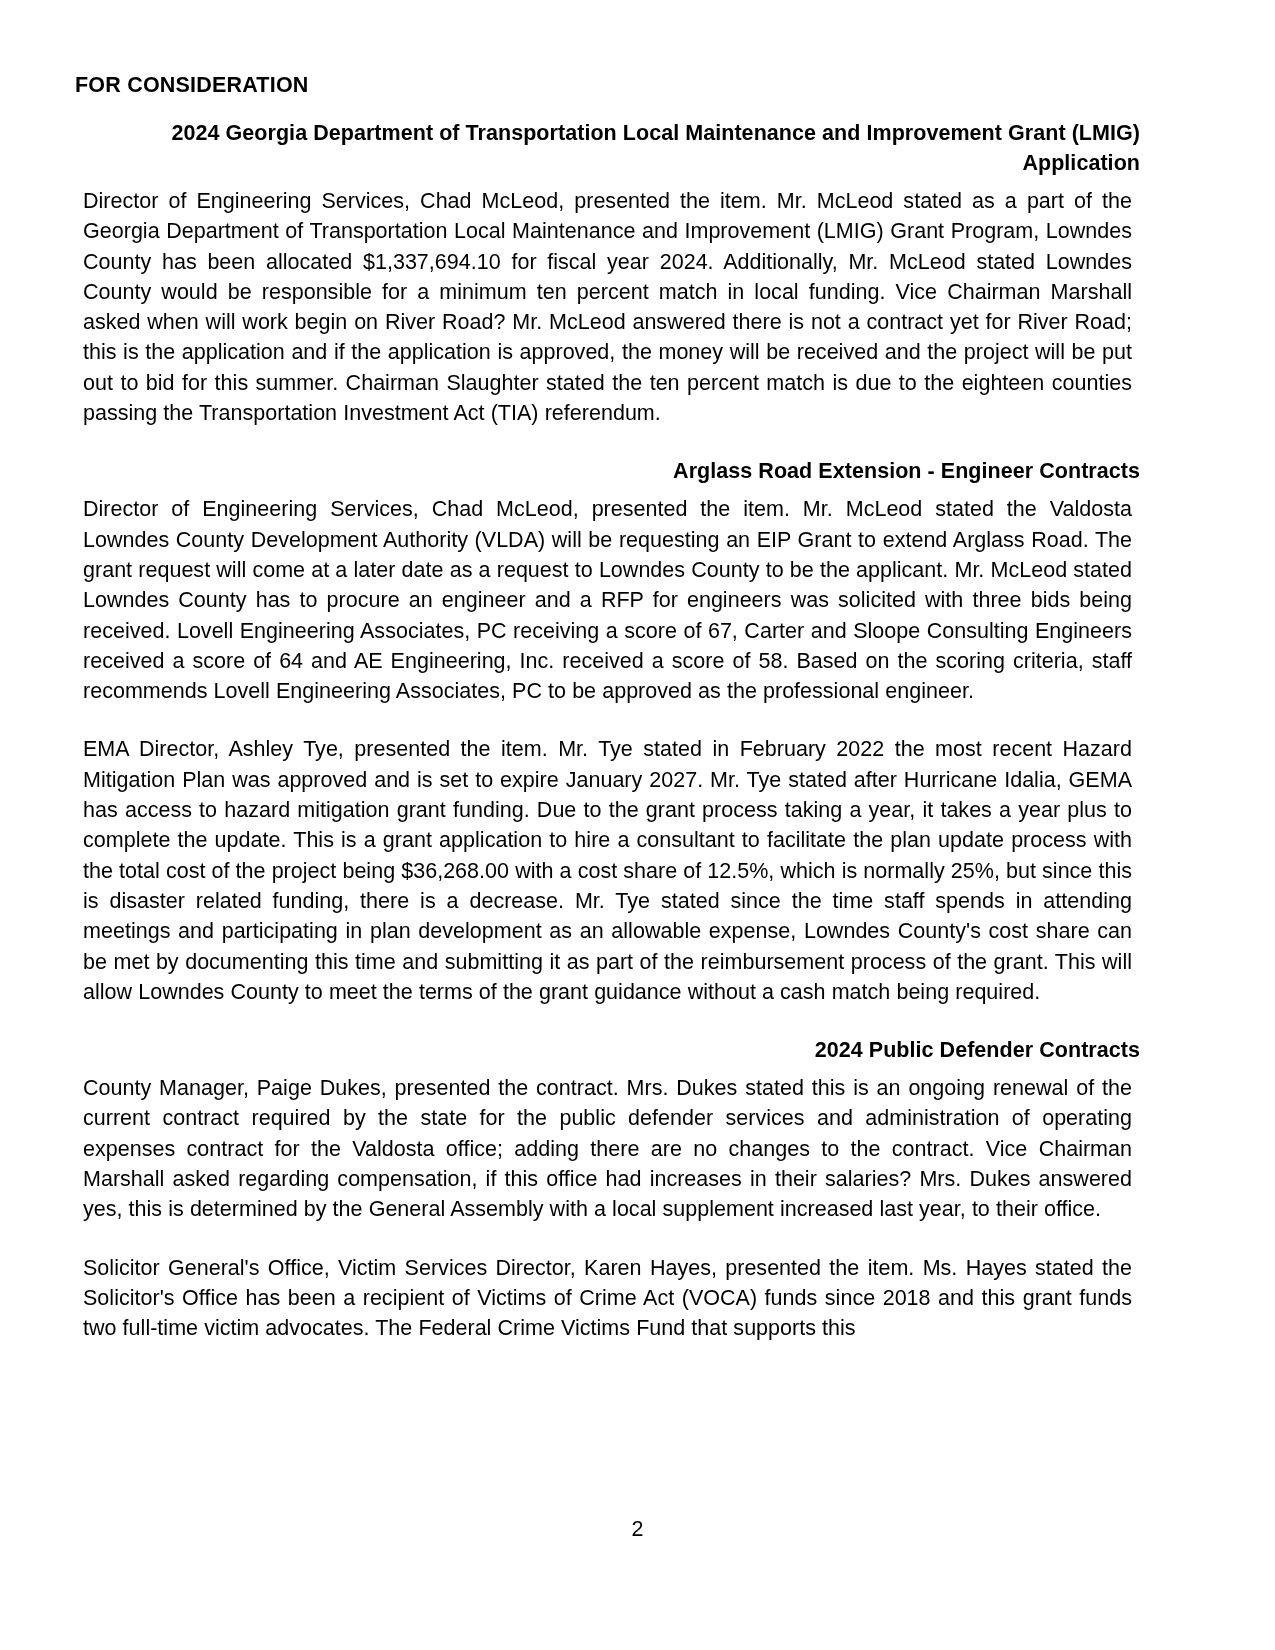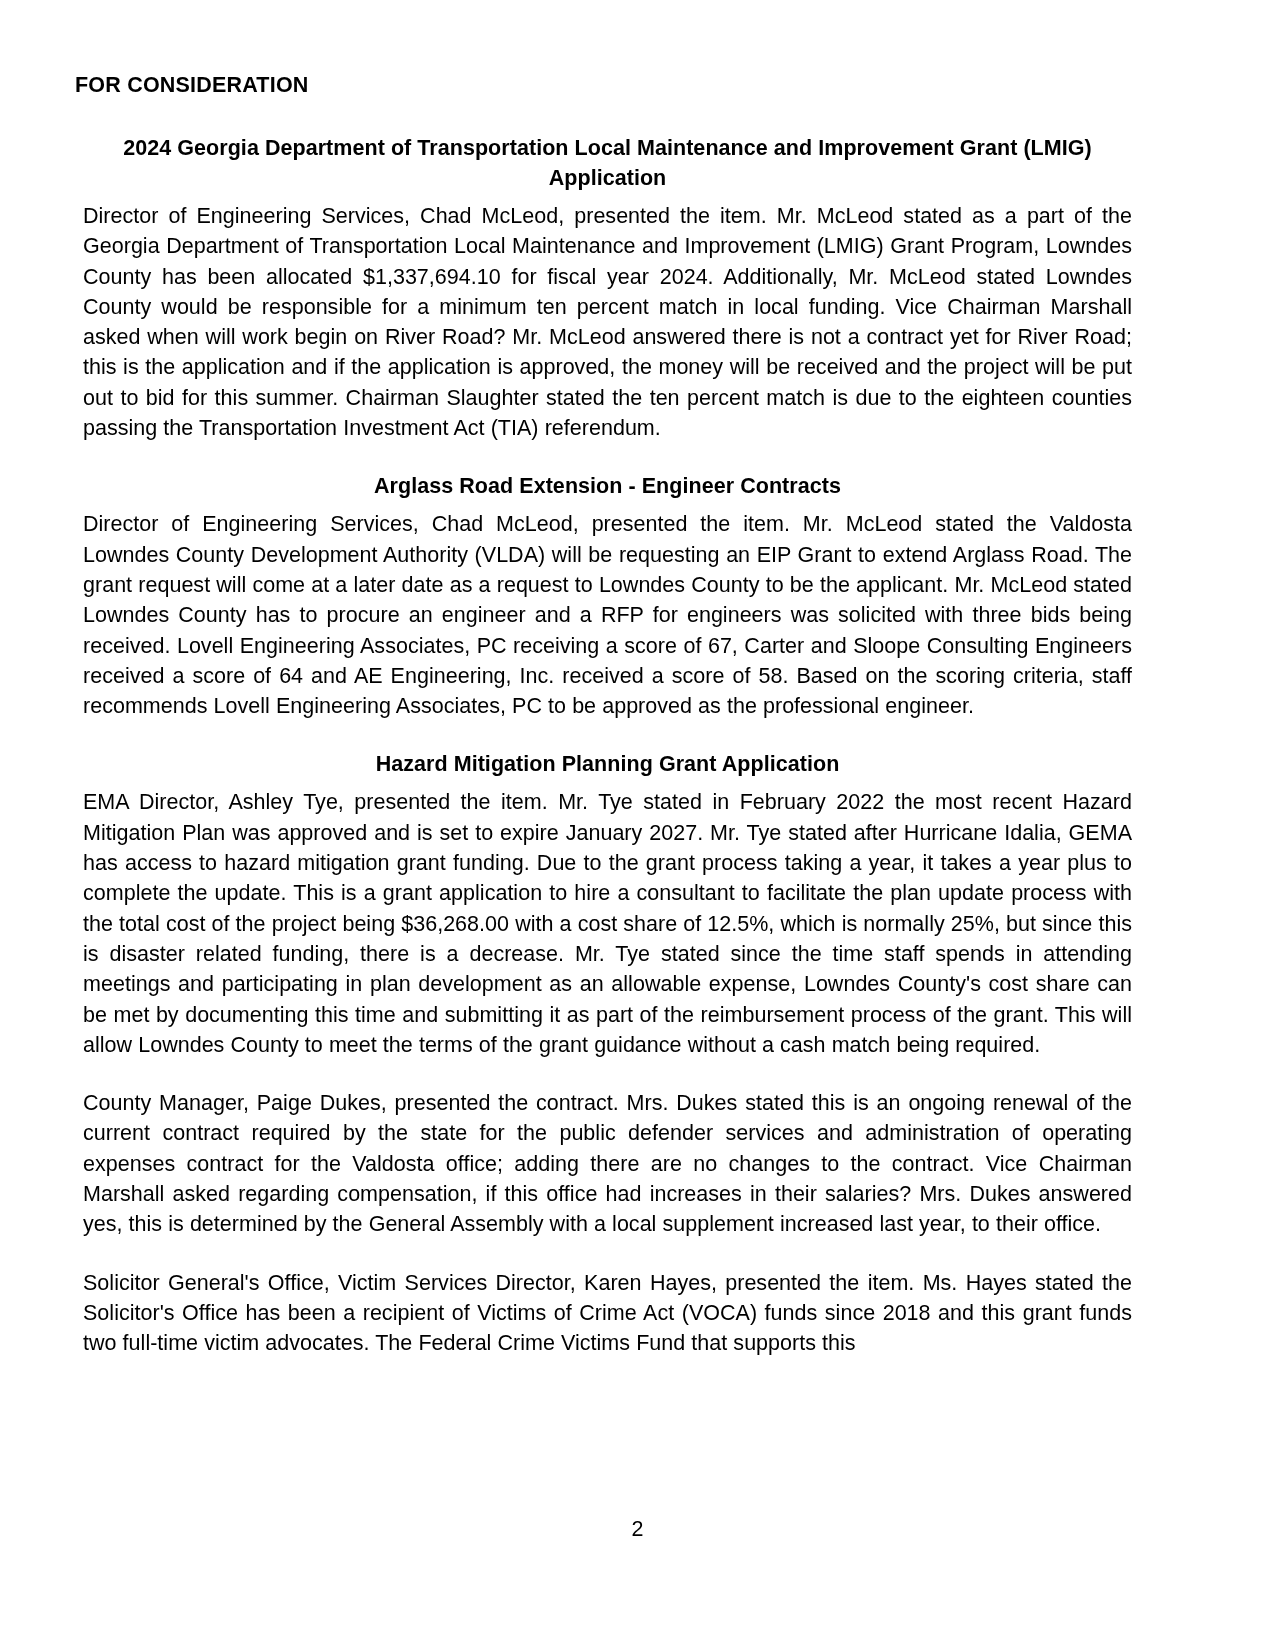--- a/index.html
+++ b/index.html
@@ -23,34 +23,34 @@
     position: absolute;
     left: 75px;
     top: 70px;
     width: 1065px;
   }
   .doc-title {
     font-size: 21.5px;
     font-weight: bold;
     letter-spacing: 0.2px;
     line-height: 30px;
-    margin: 0 0 33px 0;
+    margin: 0 0 18px 0;
   }
   .section {
     margin: 0 0 28px 0;
   }
   .section:last-child {
     margin-bottom: 0;
   }
   .section-heading {
     font-size: 21.5px;
     font-weight: bold;
     line-height: 30px;
     margin: 0;
-    text-align: center;
+    text-align: right;
     letter-spacing: 0.05px;
   }
   .section-body {
     font-size: 21.5px;
     font-weight: normal;
     line-height: 30.3px;
     margin: 8px;
     text-align: justify;
     text-justify: inter-word;
     letter-spacing: 0.02px;
@@ -78,25 +78,25 @@
       <h2 class="section-heading">2024 Georgia Department of Transportation Local Maintenance and Improvement Grant (LMIG) Application</h2>
       <p class="section-body">Director of Engineering Services, Chad McLeod, presented the item.  Mr. McLeod stated as a part of the Georgia Department of Transportation Local Maintenance and Improvement (LMIG) Grant Program, Lowndes County has been allocated $1,337,694.10 for fiscal year 2024.  Additionally, Mr. McLeod stated Lowndes County would be responsible for a minimum ten percent match in local funding.  Vice Chairman Marshall asked when will work begin on River Road?  Mr. McLeod answered there is not a contract yet for River Road; this is the application and if the application is approved, the money will be received and the project will be put out to bid for this summer.  Chairman Slaughter stated the ten percent match is due to the eighteen counties passing the Transportation Investment Act (TIA) referendum.</p>
     </div>
 
     <div class="section">
       <h2 class="section-heading">Arglass Road Extension - Engineer Contracts</h2>
       <p class="section-body">Director of Engineering Services, Chad McLeod, presented the item.  Mr. McLeod stated the Valdosta Lowndes County Development Authority (VLDA) will be requesting an EIP Grant to extend Arglass Road. The grant request will come at a later date as a request to Lowndes County to be the applicant. Mr. McLeod stated Lowndes County has to procure an engineer and a RFP for engineers was solicited with three bids being received. Lovell Engineering Associates, PC receiving a score of 67, Carter and Sloope Consulting Engineers received a score of 64 and AE Engineering, Inc. received a score of 58. Based on the scoring criteria, staff recommends Lovell Engineering Associates, PC to be approved as the professional engineer.</p>
     </div>
 
     <div class="section">
-      <h2 class="section-heading">Hazard Mitigation Planning Grant Application</h2>
       <p class="section-body">EMA Director, Ashley Tye, presented the item.  Mr. Tye stated in February 2022 the most recent Hazard Mitigation Plan was approved and is set to expire January 2027.  Mr. Tye stated after Hurricane Idalia, GEMA has access to hazard mitigation grant funding.  Due to the grant process taking a year, it takes a year plus to complete the update.  This is a grant application to hire a consultant to facilitate the plan update process with the total cost of the project being $36,268.00 with a cost share of 12.5%, which is normally 25%, but since this is disaster related funding, there is a decrease.  Mr. Tye stated since the time staff spends in attending meetings and participating in plan development as an allowable expense, Lowndes County's cost share can be met by documenting this time and submitting it as part of the reimbursement process of the grant.  This will allow Lowndes County to meet the terms of the grant guidance without a cash match being required.</p>
     </div>
 
     <div class="section">
+      <h2 class="section-heading">2024 Public Defender Contracts</h2>
       <p class="section-body">County Manager, Paige Dukes, presented the contract.  Mrs. Dukes stated this is an ongoing renewal of the current contract required by the state for the public defender services and administration of operating expenses contract for the Valdosta office; adding there are no changes to the contract.  Vice Chairman Marshall asked regarding compensation, if this office had increases in their salaries? Mrs. Dukes answered yes, this is determined by the General Assembly with a local supplement increased last year, to their office.</p>
     </div>
 
     <div class="section">
       <p class="section-body">Solicitor General's Office, Victim Services Director, Karen Hayes, presented the item.  Ms. Hayes stated the Solicitor's Office has been a recipient of Victims of Crime Act (VOCA) funds since 2018 and this grant funds two full-time victim advocates.  The Federal Crime Victims Fund that supports this</p>
     </div>
 
   </div>
 
   <div class="page-number">2</div>

